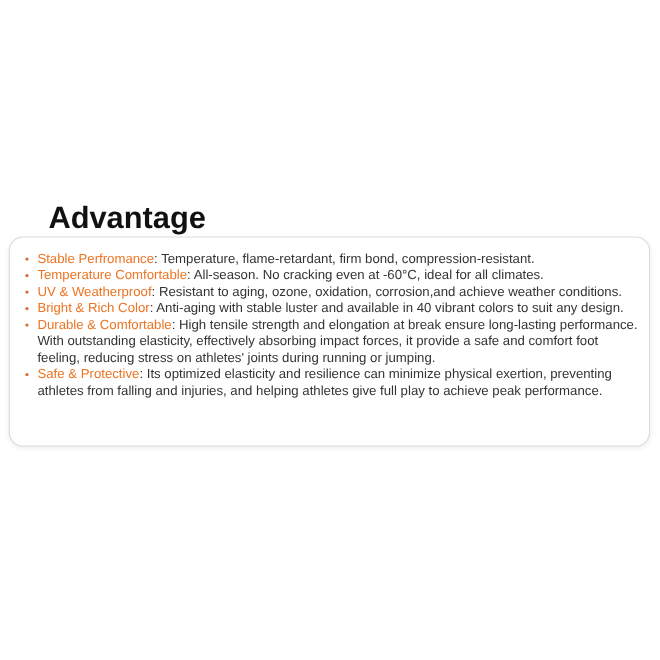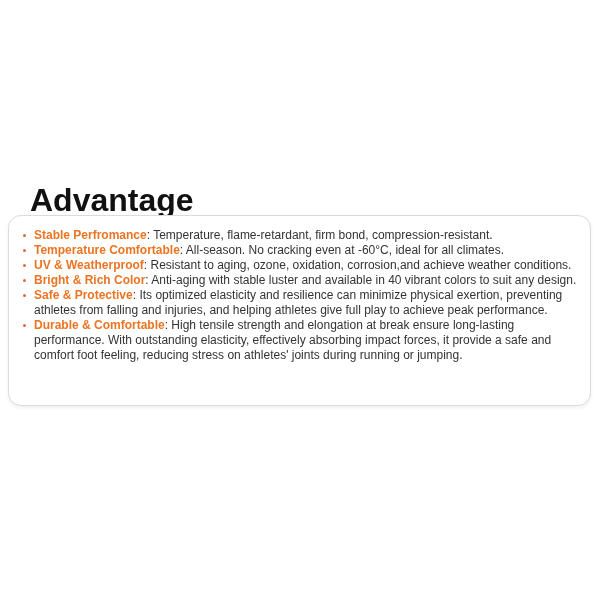--- a/index.html
+++ b/index.html
@@ -9,23 +9,23 @@
     --title-text:#111111;
     --card-border:#DBDBDB;
     --page-bg:#ffffff;
   }
   *{margin:0;padding:0;box-sizing:border-box;}
   html,body{width:600px;height:600px;background:var(--page-bg);overflow:hidden;}
   body{font-family:"Liberation Sans","DejaVu Sans",sans-serif;position:relative;}
 
   .section-title{
     position:absolute;
-    left:30px;
+    left:44px;
     top:183px;
-    font-size:32px;
+    font-size:28px;
     font-weight:bold;
     color:var(--title-text);
     letter-spacing:0px;
     line-height:1.1;
   }
 
   .advantage-card{
     position:absolute;
     left:8px;
     top:215px;
@@ -54,21 +54,21 @@
     position:absolute;
     left:14px;
     top:6px;
     width:3px;
     height:3px;
     border-radius:50%;
     background:var(--bullet-dot);
   }
 
   .advantage-label{
-    font-weight:bold;
+    font-weight:normal;
     color:var(--accent-orange);
   }
 
   .advantage-text{
     color:var(--body-text);
     white-space:pre-wrap;
   }
 </style>
 </head>
 <body>
@@ -84,19 +84,19 @@
       <li class="advantage-item">
       <span class="bullet-dot"></span><span class="advantage-label">Temperature Comfortable</span><span class="advantage-text">: All-season. No cracking even at -60°C, ideal for all climates.</span>
     </li>
       <li class="advantage-item">
       <span class="bullet-dot"></span><span class="advantage-label">UV &amp; Weatherproof</span><span class="advantage-text">: Resistant to aging, ozone, oxidation, corrosion,and achieve weather conditions.</span>
     </li>
       <li class="advantage-item">
       <span class="bullet-dot"></span><span class="advantage-label">Bright &amp; Rich Color</span><span class="advantage-text">: Anti-aging with stable luster and available in 40 vibrant colors to suit any design.</span>
     </li>
       <li class="advantage-item">
-      <span class="bullet-dot"></span><span class="advantage-label">Safe &amp; Protective</span><span class="advantage-text">: Its optimized elasticity and resilience can minimize physical exertion, preventing athletes from falling and injuries, and helping athletes give full play to achieve peak performance.</span>
+      <span class="bullet-dot"></span><span class="advantage-label">Durable &amp; Comfortable</span><span class="advantage-text">: High tensile strength and elongation at break ensure long-lasting performance. With outstanding elasticity, effectively absorbing impact forces, it provide a safe and comfort foot feeling, reducing stress on athletes' joints during running or jumping.</span>
     </li>
       <li class="advantage-item">
-      <span class="bullet-dot"></span><span class="advantage-label">Durable &amp; Comfortable</span><span class="advantage-text">: High tensile strength and elongation at break ensure long-lasting performance. With outstanding elasticity, effectively absorbing impact forces, it provide a safe and comfort foot feeling, reducing stress on athletes' joints during running or jumping.</span>
+      <span class="bullet-dot"></span><span class="advantage-label">Safe &amp; Protective</span><span class="advantage-text">: Its optimized elasticity and resilience can minimize physical exertion, preventing athletes from falling and injuries, and helping athletes give full play to achieve peak performance.</span>
     </li>
     </ul>
 </div>
 
 </body></html>

